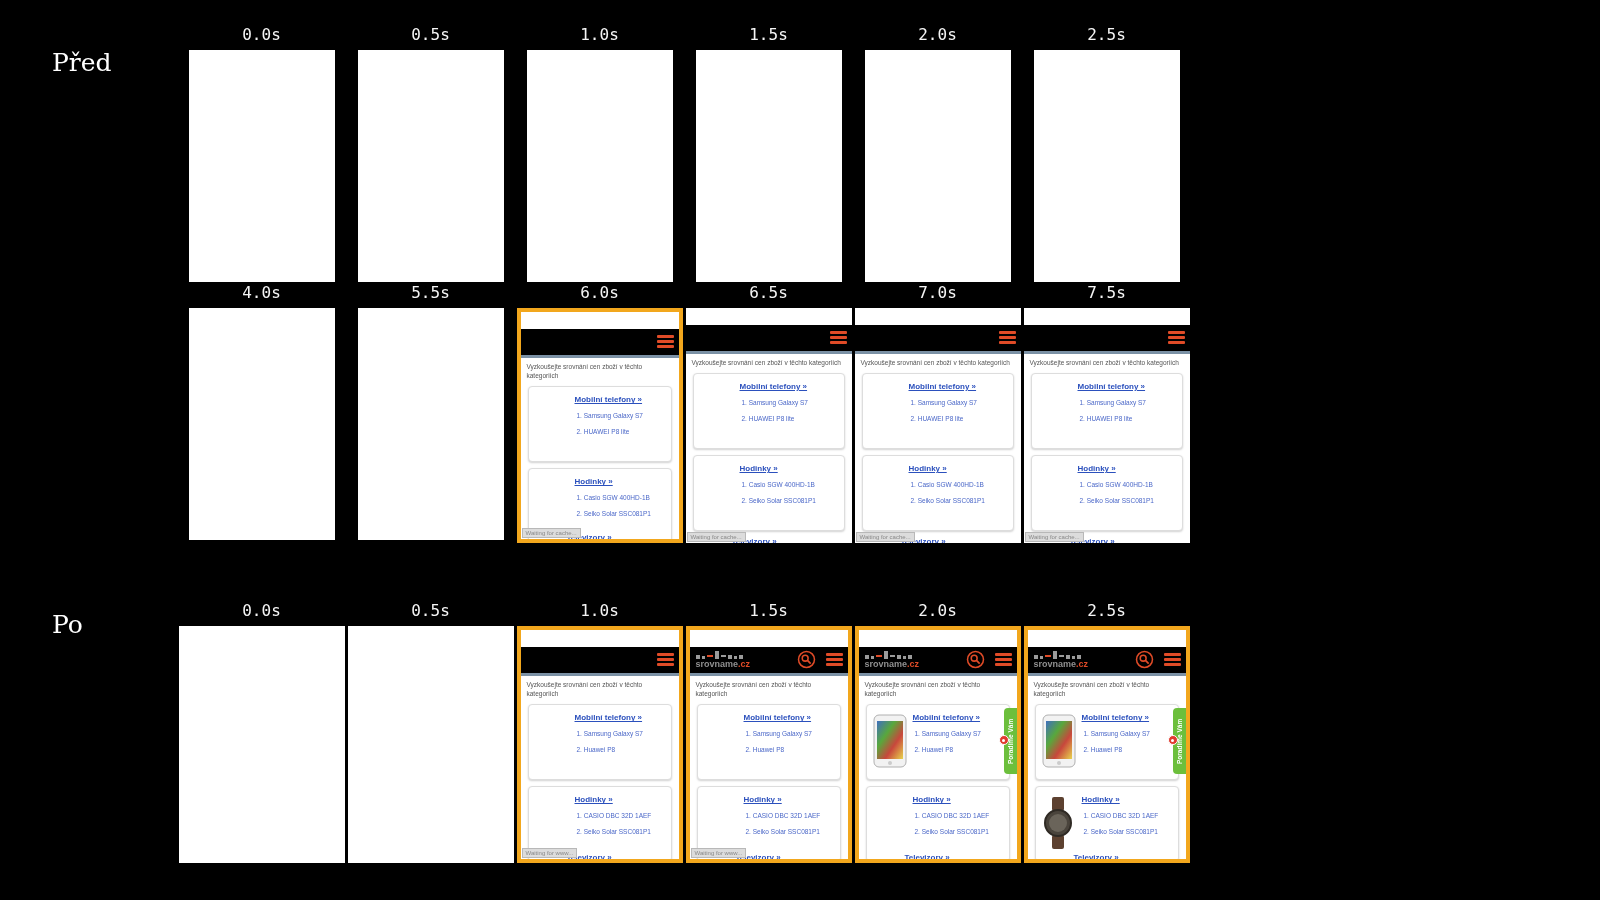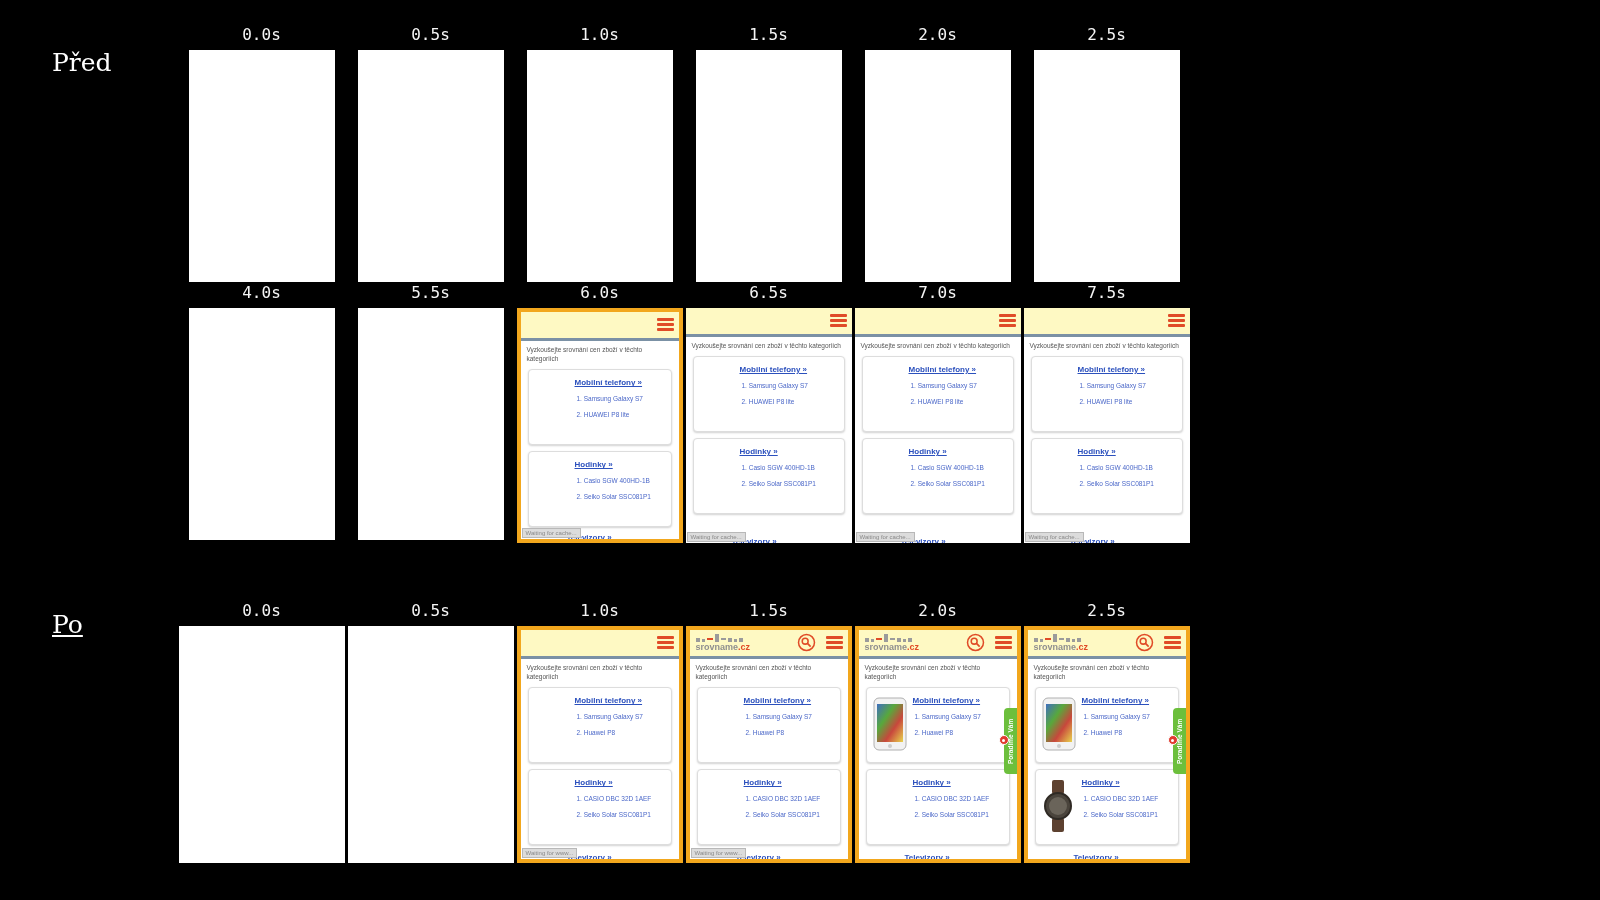--- a/index.html
+++ b/index.html
@@ -2,38 +2,38 @@
 <html style="--highlight: #f2a71d; --accent: #e04b27; --link: #2b50bd; --tab-green: #6cbf3c; --divider: #7b91a5;"><head>
 <meta charset="utf-8">
 <style>
   html,body{margin:0;padding:0;background:#000;}
   body{width:1600px;height:900px;position:relative;overflow:hidden;
        font-family:"Liberation Sans", sans-serif;}
 
   
   .sec-label{position:absolute;left:52px;color:#fff;
              font-family:"DejaVu Serif", serif;font-size:25px;}
-  .lb{top:48px;} .lp{top:610px;text-decoration:underline;}
+  .lb{top:48px;} .lp{top:610px;}
 
   
   .strip{position:absolute;left:177px;display:flex;}
   .r1{top:26px;} .r2{top:284px;} .r3{top:602px;}
   .cell{width:169px;display:flex;flex-direction:column;align-items:center;}
   .time{height:17px;margin-bottom:7px;color:#f5f5f5;
         font-family:"DejaVu Sans Mono", monospace;font-size:16px;line-height:17px;}
 
   .frame{background:#fff;position:relative;overflow:hidden;box-sizing:border-box;}
   .r1 .frame{width:146px;height:232px;}
   .r2 .frame.blank{width:146px;height:232px;}
   .r2 .frame.content{width:166px;height:235px;}
   .r3 .frame{width:166px;height:237px;}
   .frame.highlight{border:4px solid var(--highlight);}
 
   
-  .mp-header{height:26px;position:relative;border-bottom:3px solid var(--divider);background:#fef9c3;}
+  .mp-header{height:26px;position:relative;border-bottom:3px solid var(--divider);background:#000000;margin-top:17px;}
   .hamburger{position:absolute;right:5px;top:6px;width:17px;}
   .hamburger i{display:block;height:3px;background:var(--accent);margin-bottom:2px;border-radius:1px;}
   .search-ic{position:absolute;right:32px;top:3px;width:19px;height:19px;}
   .logo{position:absolute;left:6px;top:4px;}
   .logo-bars{display:flex;align-items:flex-end;height:8px;margin-bottom:1px;}
   .logo-bars i{display:block;background:#9b9b9b;margin-right:2px;}
   .logo-bars .s1{width:4px;height:4px;} .logo-bars .s2{width:3px;height:3px;}
   .logo-bars .dO{width:6px;height:2px;background:var(--accent);margin-bottom:2px;}
   .logo-bars .tl{width:4px;height:8px;} .logo-bars .dG{width:5px;height:2px;margin-bottom:2px;}
   .logo-text{font-size:9px;font-weight:bold;color:#8f8f8f;line-height:9px;}

